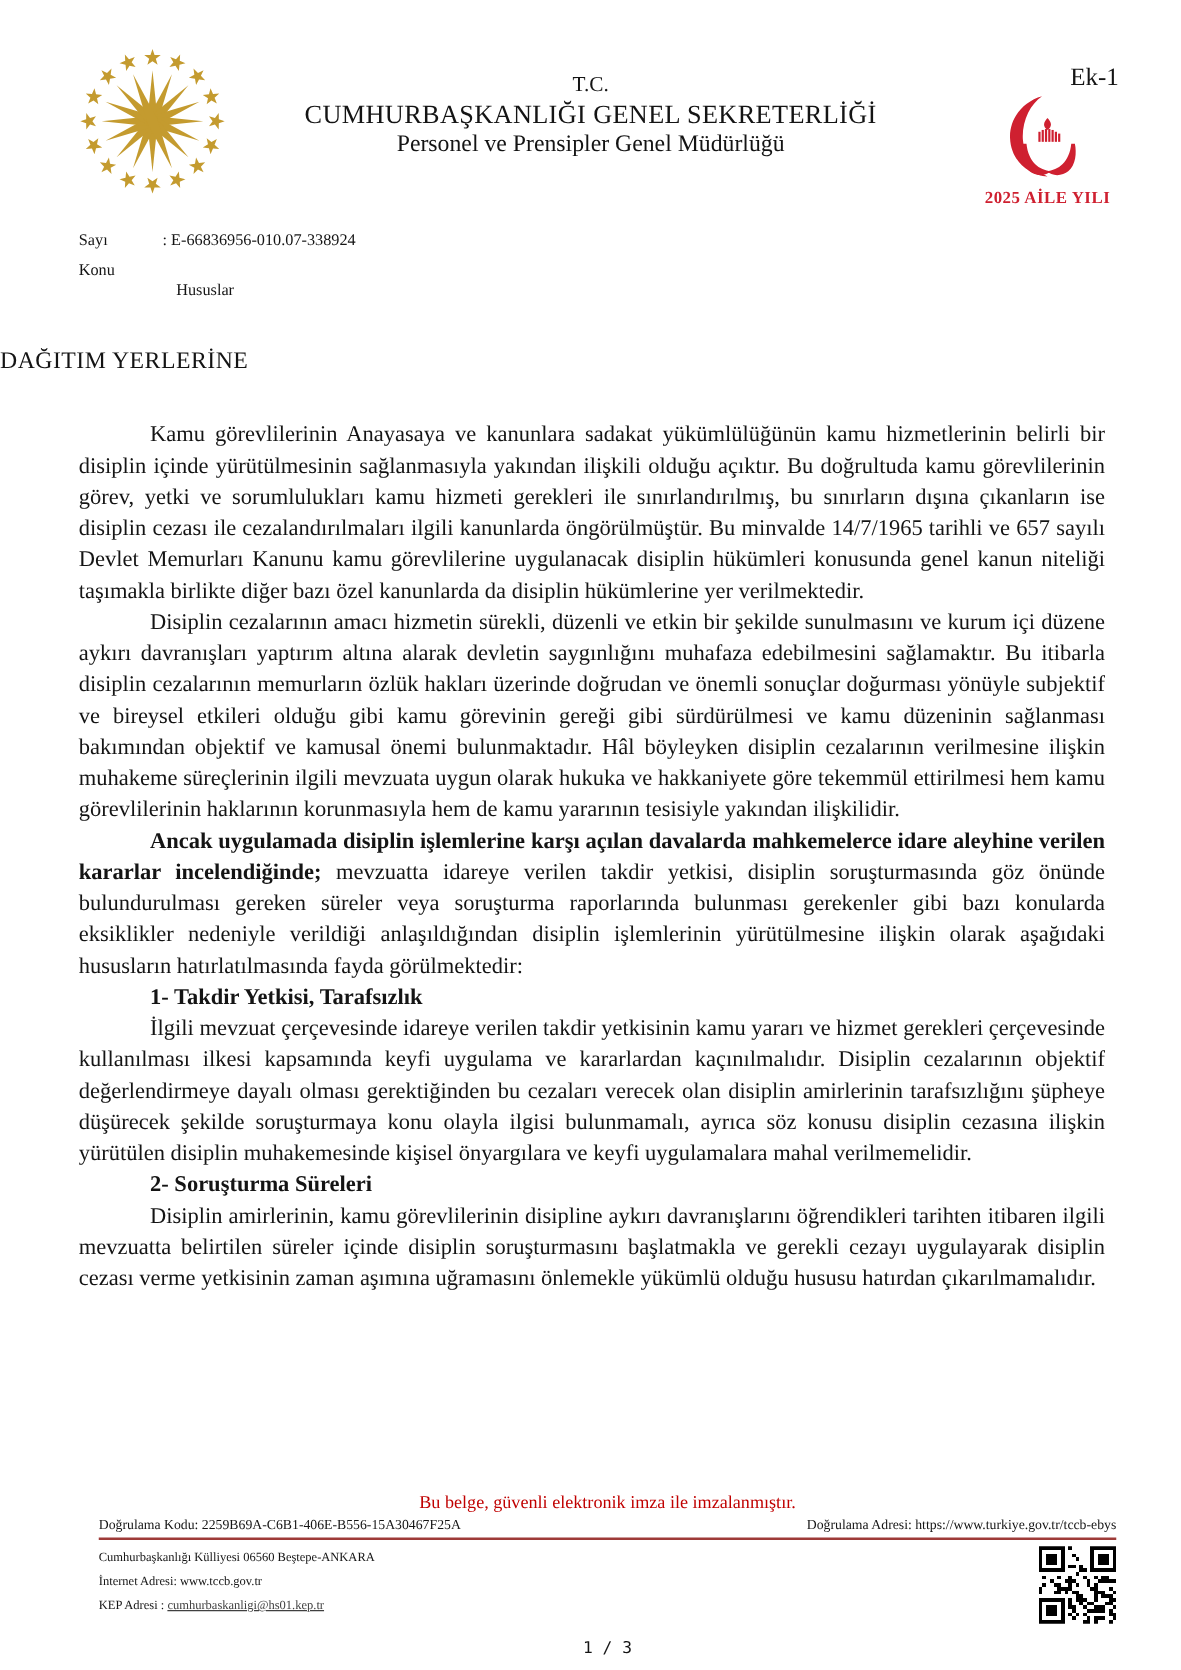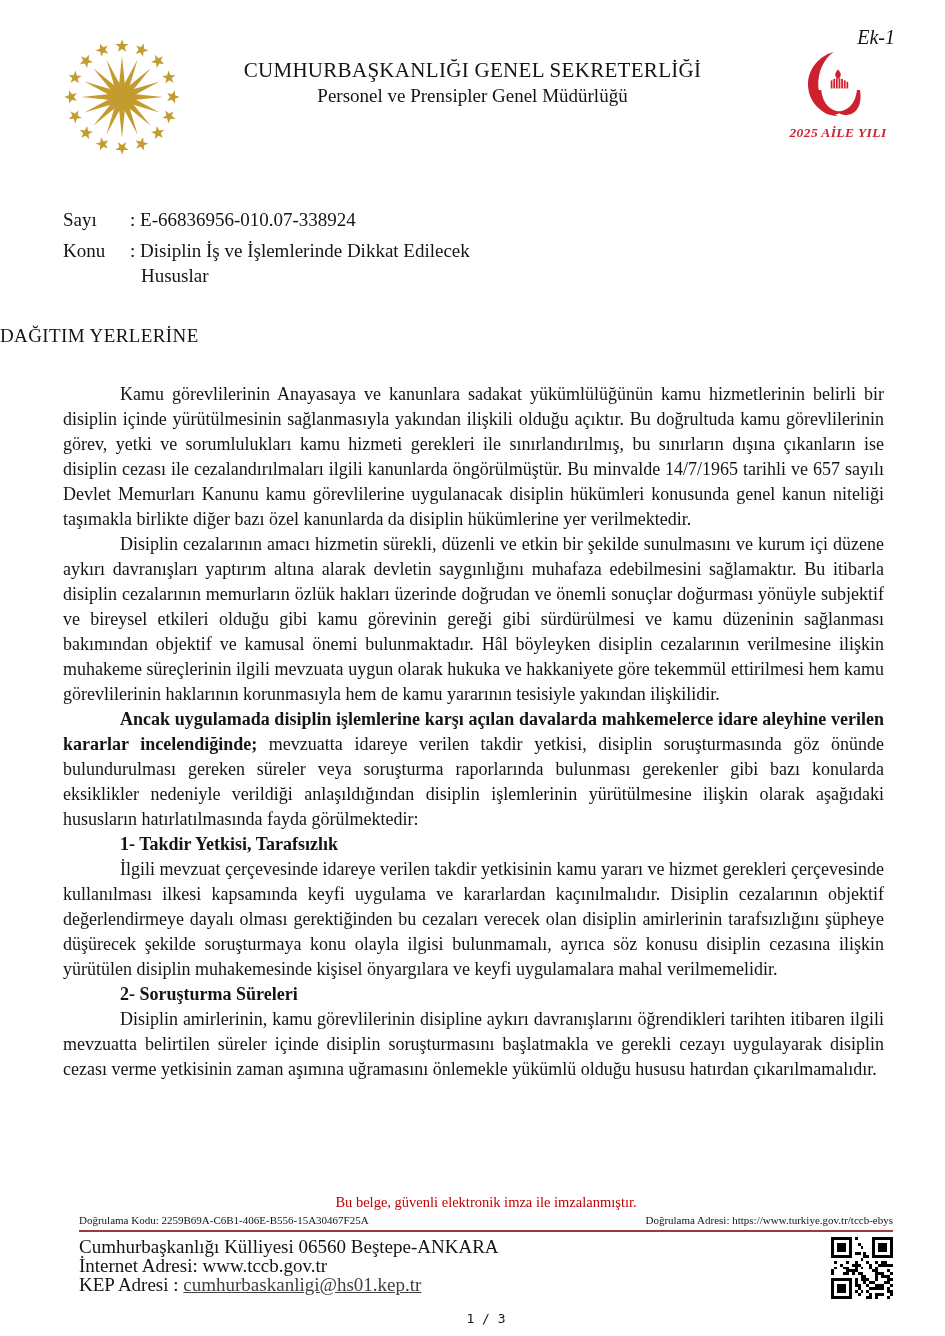--- a/index.html
+++ b/index.html
@@ -12,41 +12,41 @@
     color:#141414;
     overflow:hidden;
   }
   
   .doc-header{position:relative;height:160px;}
   .seal{position:absolute;left:60px;top:36px;width:124px;height:122px;}
   .header-center{padding-top:58px;text-align:center;line-height:1.22;}
   .hdr-tc{font-size:17px;}
   .hdr-org{font-size:21px;letter-spacing:.3px;}
   .hdr-dept{font-size:19px;}
-  .header-right{position:absolute;right:44px;top:27px;width:126px;text-align:center;font-style:italic;}
+  .header-right{position:absolute;right:44px;top:52px;width:126px;text-align:center;}
   .annex{font-size:20px;text-align:right;padding-right:6px;line-height:1;}
   .aile-logo{width:84px;height:76px;margin:2px auto 0;}
   .aile-caption{font-size:13.5px;font-weight:bold;color:#cf2030;letter-spacing:.4px;white-space:nowrap;}
   
-  .meta{margin-top:48px;padding-left:63px;font-size:19px;line-height:1.28;}
+  .meta{margin-top:24px;padding-left:63px;font-size:13px;line-height:1.28;}
   .meta-row{display:flex;margin-bottom:7px;}
   .meta-label{width:67px;flex:0 0 67px;}
   .konu-line2{padding-left:11px;}
   
   .salutation{margin-top:37px;text-align:left;font-size:19px;letter-spacing:.4px;}
   .doc-body{margin-top:35px;padding:0 61px 0 63px;font-size:18px;line-height:25px;text-align:justify;}
   .para{margin:0;text-indent:57px;}
   .heading{margin:0;text-indent:57px;font-weight:bold;text-align:left;}
   .lead-bold{font-weight:bold;}
   
   .doc-footer{position:absolute;left:16px;right:0;bottom:0;padding:0 52px 10px 63px;}
   .signed-notice{text-align:center;color:#c00000;font-size:14.5px;}
   .verify-row{display:flex;justify-content:space-between;font-size:11px;margin-top:3px;text-align:center;}
   .footer-rule{border:0;border-top:2px solid #9e3b38;margin:4px 0 0 0;}
-  .footer-cols{display:flex;margin-top:5px;font-size:19px;line-height:19px;align-items:flex-start;gap:12px;}
+  .footer-cols{display:flex;margin-top:5px;font-size:10px;line-height:19px;align-items:flex-start;gap:12px;}
   .f-left{flex:1;}
   .f-right{text-align:right;margin-right:8px;}
   .kep-link{color:#404040;text-decoration:underline;cursor:pointer;}
   .qr{width:62px;height:62px;flex:0 0 62px;}
   .page-num{text-align:center;font-size:13px;margin-top:12px;font-family:"DejaVu Sans Mono","Liberation Mono",monospace;}
   .ws-pre{white-space:pre-wrap;}
 </style>
 </head>
 <body>
 
@@ -83,20 +83,21 @@
           <use href="#star5" transform="rotate(247.5) translate(0,-60) scale(0.82)"></use>
           <use href="#star5" transform="rotate(270) translate(0,-60) scale(0.82)"></use>
           <use href="#star5" transform="rotate(292.5) translate(0,-60) scale(0.82)"></use>
           <use href="#star5" transform="rotate(315) translate(0,-60) scale(0.82)"></use>
           <use href="#star5" transform="rotate(337.5) translate(0,-60) scale(0.82)"></use>
         </g>
       </svg>
     </div>
 
     <div class="header-center">
+      <div class="hdr-tc">T.C.</div>
       <div class="hdr-org">CUMHURBAŞKANLIĞI GENEL SEKRETERLİĞİ</div>
       <div class="hdr-dept">Personel ve Prensipler Genel Müdürlüğü</div>
     </div>
 
     <div class="header-right">
       <div class="annex">Ek-1</div>
       <div class="aile-logo">
         <svg viewBox="0 0 100 104" width="84" height="76" aria-hidden="true">
           <g fill="#cf2030">
             <path d="M44,4 C22,10 8,30 9,50 C10,74 28,90 50,92 C34,84 24,70 23,51 C22,31 31,13 44,4 Z"></path>
@@ -118,21 +119,21 @@
   </header>
 
   <section class="meta">
     <div class="meta-row">
       <span class="meta-label">Sayı</span>
       <span>: E-66836956-010.07-338924</span>
     </div>
     <div class="meta-row">
       <span class="meta-label">Konu</span>
       <span>
-        <span>: Disiplin İş ve İşlemlerinde Dikkat Edilecek</span><br>
+        <br>
         <span class="konu-line2">Hususlar</span>
       </span>
     </div>
   </section>
 
   <div class="salutation">DAĞITIM YERLERİNE</div>
 
   <main class="doc-body">
     <p class="para">Kamu görevlilerinin Anayasaya ve kanunlara sadakat yükümlülüğünün kamu hizmetlerinin belirli bir disiplin içinde yürütülmesinin sağlanmasıyla yakından ilişkili olduğu açıktır. Bu doğrultuda kamu görevlilerinin görev, yetki ve sorumlulukları kamu hizmeti gerekleri ile sınırlandırılmış, bu sınırların dışına çıkanların ise disiplin cezası ile cezalandırılmaları ilgili kanunlarda öngörülmüştür. Bu minvalde 14/7/1965 tarihli ve 657 sayılı Devlet Memurları Kanunu kamu görevlilerine uygulanacak disiplin hükümleri konusunda genel kanun niteliği taşımakla birlikte diğer bazı özel kanunlarda da disiplin hükümlerine yer verilmektedir.</p>
     <p class="para">Disiplin cezalarının amacı hizmetin sürekli, düzenli ve etkin bir şekilde sunulmasını ve kurum içi düzene aykırı davranışları yaptırım altına alarak devletin saygınlığını muhafaza edebilmesini sağlamaktır. Bu itibarla disiplin cezalarının memurların özlük hakları üzerinde doğrudan ve önemli sonuçlar doğurması yönüyle subjektif ve bireysel etkileri olduğu gibi kamu görevinin gereği gibi sürdürülmesi ve kamu düzeninin sağlanması bakımından objektif ve kamusal önemi bulunmaktadır. Hâl böyleyken disiplin cezalarının verilmesine ilişkin muhakeme süreçlerinin ilgili mevzuata uygun olarak hukuka ve hakkaniyete göre tekemmül ettirilmesi hem kamu görevlilerinin haklarının korunmasıyla hem de kamu yararının tesisiyle yakından ilişkilidir.</p>

